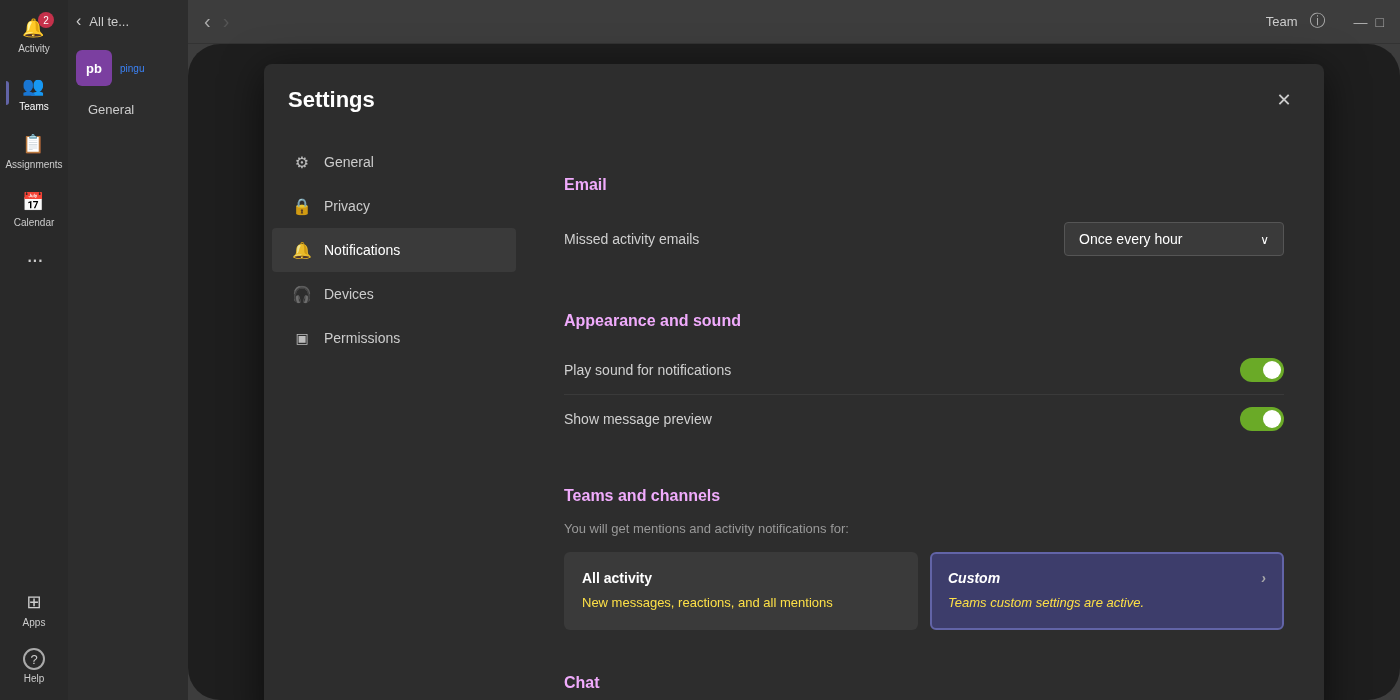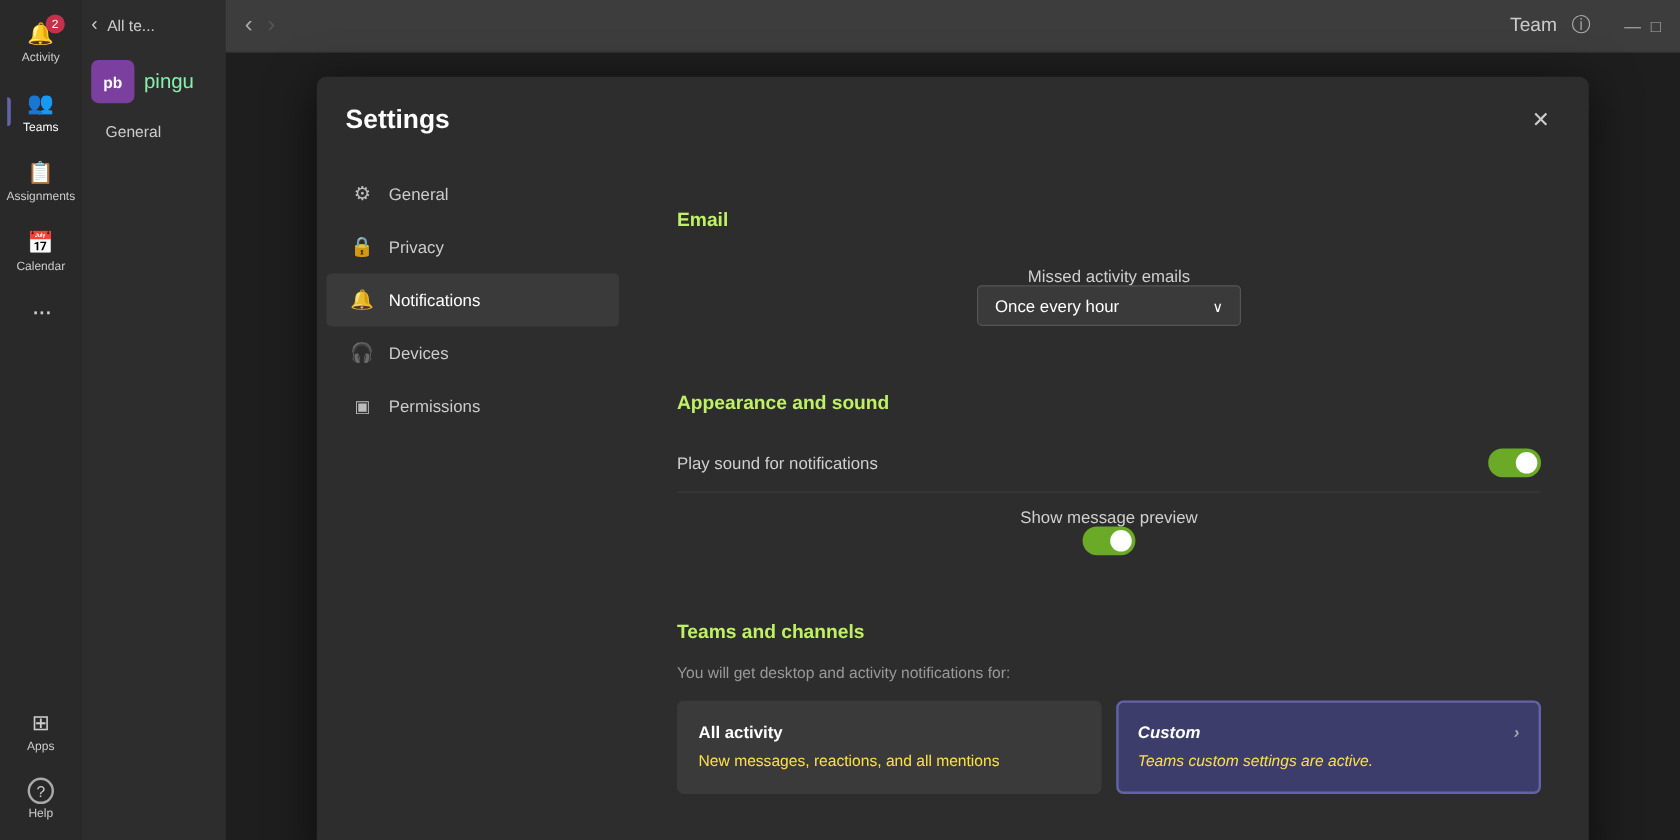--- a/index.html
+++ b/index.html
@@ -92,20 +92,21 @@
 
     
     .modal-overlay {
       position: absolute;
       inset: 0;
       background: rgba(0,0,0,0.5);
       display: flex;
       align-items: flex-start;
       justify-content: center;
       padding-top: 20px;
+      border-radius: 32px;
     }
 
     .settings-modal {
       background: #2d2d2d;
       border-radius: 8px;
       width: 1060px;
       max-height: 660px;
       display: flex;
       flex-direction: column;
       overflow: hidden;
@@ -182,33 +183,33 @@
     .settings-content {
       flex: 1;
       overflow-y: auto;
       padding: 8px 40px 24px;
       color: #e0e0e0;
     }
 
     .section-title {
       font-size: 16px;
       font-weight: 600;
-      color: #bef264;
+      color: #f0abfc;
       margin-bottom: 16px;
       padding-top: 16px;
     }
 
     .setting-row {
       display: flex;
       align-items: center;
       justify-content: space-between;
       padding: 12px 0;
       border-bottom: 1px solid #3a3a3a;
     }
-    .setting-row:last-child { border-bottom: none; flex-direction: column; }
+    .setting-row:last-child { border-bottom: none; }
 
     .setting-label {
       font-size: 14px;
       color: #d0d0d0;
     }
 
     
     .dropdown-select {
       background: #3a3a3a;
       border: 1px solid #555;
@@ -350,32 +351,32 @@
   </div>
 </div>
 
 <div class="teams-panel">
   <div class="teams-panel-header">
     <span style="font-size:16px;cursor:pointer;">‹</span>
     <span>All te...</span>
   </div>
   <div style="display:flex;align-items:center;padding:8px;gap:8px;">
     <div style="width:36px;height:36px;background:#7b3fa0;border-radius:6px;display:flex;align-items:center;justify-content:center;color:white;font-size:13px;font-weight:600;">pb</div>
-    <span style="color:#86efac;font-size:17px;">pingu</span>
+    <span style="color:#3b82f6;font-size:10px;">pingu</span>
   </div>
   <div style="padding:8px 8px 8px 20px;color:#ccc;font-size:13px;">General</div>
 </div>
 
 <div class="main-area">
 
   <div style="position:absolute;top:0;left:0;right:0;height:44px;background:#3d3d3d;display:flex;align-items:center;padding:0 16px;gap:12px;border-bottom:1px solid #333;">
     <span style="color:#aaa;font-size:20px;cursor:pointer;">‹</span>
     <span style="color:#555;font-size:20px;cursor:pointer;">›</span>
     <div style="flex:1"></div>
-    <span style="color:#ccc;font-size:16px;">Team</span>
+    <span style="color:#ccc;font-size:13px;">Team</span>
     <span style="color:#aaa;font-size:16px;cursor:pointer;">ⓘ</span>
     <div style="display:flex;gap:8px;margin-left:16px;">
       <span style="color:#aaa;cursor:pointer;font-size:14px;">—</span>
       <span style="color:#aaa;cursor:pointer;font-size:14px;">□</span>
     </div>
   </div>
 
   <div class="modal-overlay" style="top:44px;">
     <div class="settings-modal">
 
@@ -429,21 +430,21 @@
               <div class="toggle"></div>
             </div>
             <div class="setting-row">
               <span class="setting-label">Show message preview</span>
               <div class="toggle"></div>
             </div>
           </div>
 
           <div class="section-divider" style="margin-top:28px;">
             <div class="section-title">Teams and channels</div>
-            <div class="section-subtitle">You will get desktop and activity notifications for:</div>
+            <div class="section-subtitle">You will get mentions and activity notifications for:</div>
             <div class="notification-cards">
               <div class="notif-card">
                 <div class="notif-card-title">All activity</div>
                 <div class="notif-card-desc">New messages, reactions, and all mentions</div>
               </div>
               <div class="notif-card selected">
                 <div class="notif-card-title">
                   <span>Custom</span>
                   <span style="color:#aaa;">›</span>
                 </div>

